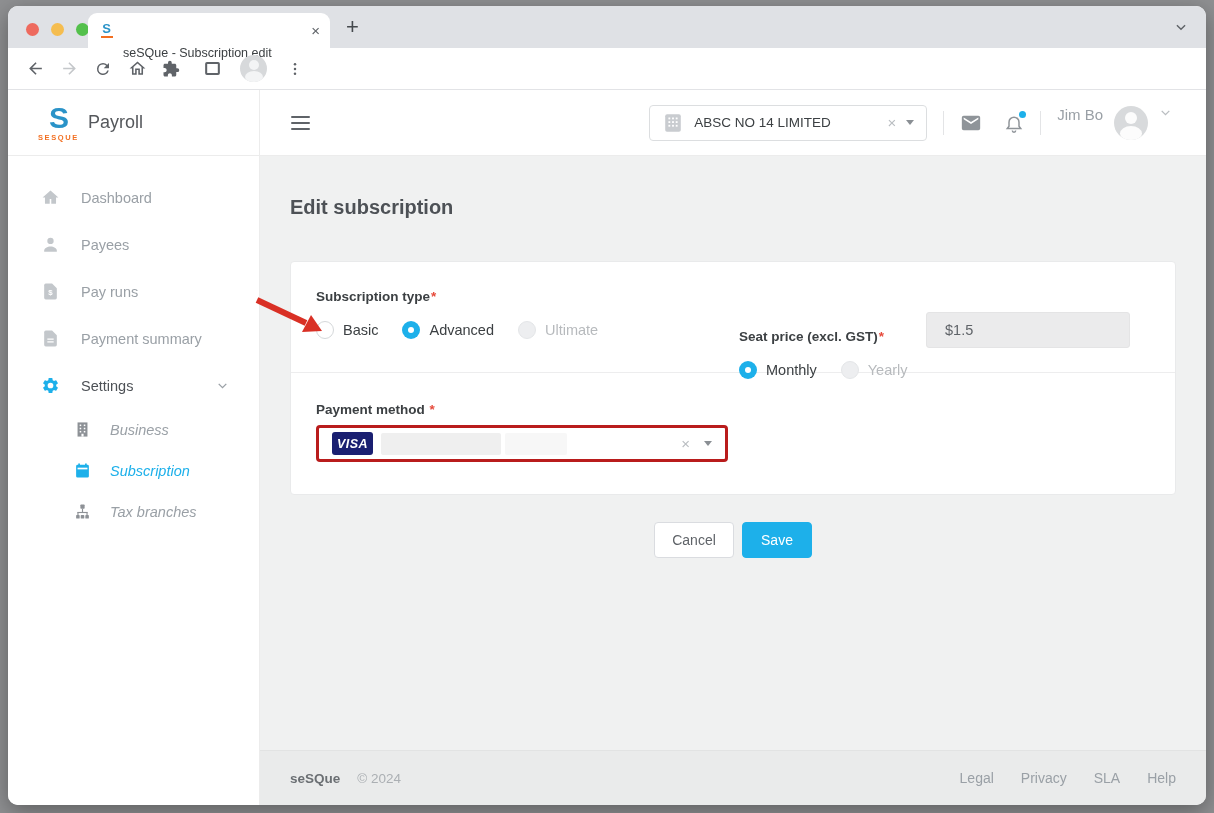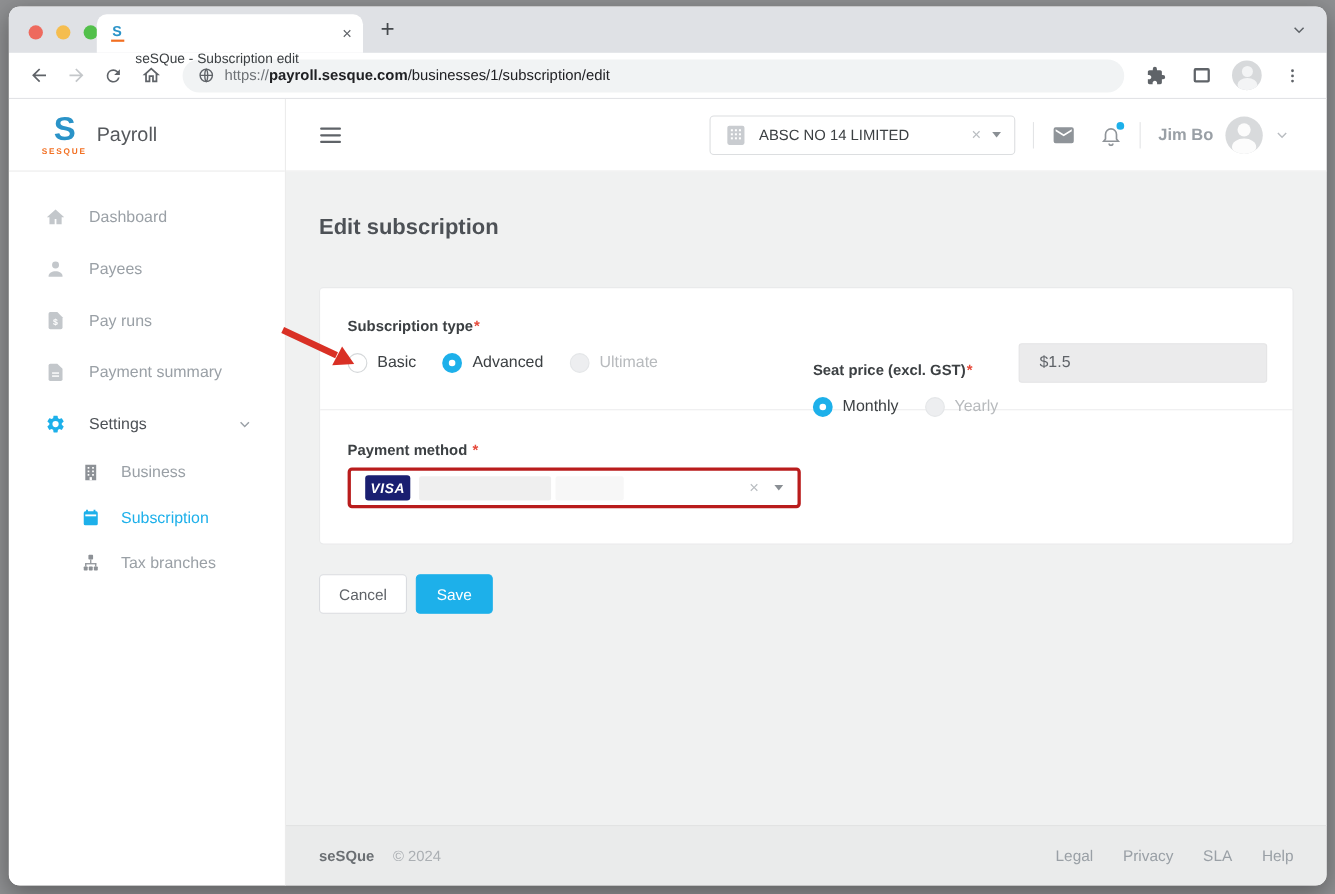--- a/index.html
+++ b/index.html
@@ -48,41 +48,41 @@
   .logo .lo { font-size:7.5px; font-weight:bold; color:#f26f21; letter-spacing:1.6px; margin-top:1px; }
   .app-name { font-size:18px; color:#55585c; }
 
   .nav { padding-top:18px; }
   .nav-item { height:47px; display:flex; align-items:center; padding-left:33px; gap:21px; cursor:pointer; position:relative; }
   .nav-item .nicon { width:19px; height:19px; color:#c3c7cb; flex-shrink:0; }
   .nav-item .nlabel { font-size:14.5px; color:#9aa0a6;text-align:right; }
   .nav-item.active-parent .nicon { color:var(--accent); }
   .nav-item.active-parent .nlabel { color:#4d5156; }
   .nav-item .chev { position:absolute; right:30px; color:#9aa0a6; }
-  .sub-item { height:41px; display:flex; align-items:center; padding-left:66px; gap:19px; cursor:pointer; }
+  .sub-item { height:41px; display:flex; align-items:center; padding-left:66px; gap:19px; cursor:pointer;font-style:italic; }
   .sub-item .nicon { width:17px; height:17px; color:#8d9196; flex-shrink:0; }
   .sub-item .nlabel { font-size:14.5px; color:#9aa0a6; }
   .sub-item.active .nicon { color:var(--accent); }
   .sub-item.active .nlabel { color:var(--accent); }
 
   .content-col { flex:1; display:flex; flex-direction:column; min-width:0; }
   .app-header { height:66px; background:#fff; border-bottom:1px solid #ececec;
     display:flex; align-items:center; padding:0 34px 0 31px; }
   .hamburger { width:19px; display:flex; flex-direction:column; gap:4px; }
   .hamburger span { height:2px; background:#5f6368; border-radius:1px; }
   .company-select { margin-left:auto; width:278px; height:36px; border:1px solid #dcdee0; border-radius:4px;
     display:flex; align-items:center; padding:0 12px; gap:10px; background:#fff; }
   .company-select .ctext { font-size:13.5px; color:#3c4043; flex:1; white-space:nowrap; }
   .clear-x { color:#b9bdc1; font-size:15px; }
   .caret { width:0; height:0; border-left:4.5px solid transparent; border-right:4.5px solid transparent; border-top:5px solid #8a8f94; }
   .hdr-div { width:1px; height:24px; background:#e3e4e6; margin:0 16px; }
   .hdr-icon { color:#8f9499; position:relative; }
   .hdr-icon.bell { margin-left:22px; }
   .bell-dot { position:absolute; top:-2px; right:-2px; width:7px; height:7px; border-radius:50%; background:var(--accent); }
-  .profile { display:flex; align-items:center; gap:11px;font-weight:bold; }
+  .profile { display:flex; align-items:flex-start; gap:11px; }
   .profile .pname { font-size:15px; color:#9aa0a6; }
   .avatar-lg { width:34px; height:34px; border-radius:50%; background:#d8dadc; position:relative; overflow:hidden; }
   .avatar-lg::before{content:"";position:absolute;left:11px;top:6px;width:12px;height:12px;border-radius:50%;background:#fcfcfc;}
   .avatar-lg::after{content:"";position:absolute;left:6px;top:20px;width:22px;height:15px;border-radius:50%;background:#fcfcfc;}
   .profile .pchev { color:#b9bdc1; }
 
   .main { flex:1; background:#f0f1f1; padding:40px 30px 0 30px; position:relative; }
   .page-title { font-size:20px; font-weight:bold; color:#4d5156; }
 
   .card { margin-top:42px; background:#fff; border-radius:4px; border:1px solid #e9eaeb; }
@@ -94,34 +94,34 @@
   .fld-left { position:absolute; left:25px; top:27px; }
   .fld-right { position:absolute; left:448px; top:27px;margin-top:40px; }
   .radio-row { display:flex; align-items:center; margin-top:17px; }
   .radio { width:18px; height:18px; border-radius:50%; position:relative; display:inline-block; flex-shrink:0; }
   .radio[data-state="unchecked"] { background:#fff; border:1px solid #d5d8da; }
   .radio[data-state="checked"] { background:var(--accent); }
   .radio[data-state="checked"]::after { content:""; position:absolute; left:6px; top:6px; width:6px; height:6px; border-radius:50%; background:#fff; }
   .radio[data-state="disabled"] { background:#edeef0; border:1px solid #e4e6e8; }
   .rlabel { font-size:14.5px; color:#3c4043; margin:0 24px 0 9px; }
   .rlabel.dim { color:#b7babd; }
-  .price-input { position:absolute; left:635px; top:50px; width:226px; height:36px; background:#ebebec;
+  .price-input { position:absolute; left:635px; top:50px; width:204px; height:36px; background:#ebebec;
     border:1px solid #e4e4e5; border-radius:3px; font-size:14.5px; color:#5f6368; padding-left:18px;
     font-family:"Liberation Sans", sans-serif; }
   .pm-label { position:absolute; left:25px; top:29px; }
   .pm-select { position:absolute; left:25px; top:52px; width:412px; height:37px; border:3px solid #b91c1c;
     border-radius:4px; background:#fff; display:flex; align-items:center; padding:0 13px; gap:8px; }
   .visa-badge { width:41px; height:23px; background:#1a1f71; border-radius:3px; color:#fff;
     font-style:italic; font-weight:bold; font-size:12.5px; display:flex; align-items:center; justify-content:center;
     letter-spacing:.5px; flex-shrink:0; }
   .redact1 { width:120px; height:22px; background:#efefef; border-radius:2px; }
   .redact2 { width:62px; height:22px; background:#f7f7f7; border-radius:2px; margin-left:-4px; }
   .pm-right { margin-left:auto; display:flex; align-items:center; gap:14px; }
 
-  .actions { display:flex; justify-content:flex-start; gap:8px; margin-top:27px; }
+  .actions { display:flex; justify-content:center; gap:8px; margin-top:27px; }
   .btn { height:36px; border-radius:4px; font-size:14px; font-family:"Liberation Sans",sans-serif;
     display:flex; align-items:center; justify-content:center; cursor:pointer; }
   .btn-cancel { width:80px; background:#fff; border:1px solid #dadce0; color:#5f6368; }
   .btn-save { width:70px; background:var(--accent); border:1px solid var(--accent); color:#fff; }
 
   .footer { height:55px; background:#eaebeb; border-top:1px solid #e2e3e3;
     display:flex; align-items:center; padding:0 30px; }
   .foot-brand { font-size:13.5px; font-weight:bold; color:#6b6f73; }
   .foot-copy { font-size:13.5px; color:#abafb3; margin-left:17px; }
   .foot-links { margin-left:auto; display:flex; gap:27px; }
@@ -171,30 +171,20 @@
     <span class="tbtn">
       <svg class="i" width="18" height="18" viewBox="0 0 24 24" fill="currentColor">
           <path d="M17.65 6.35A7.95 7.95 0 0 0 12 4a8 8 0 1 0 7.73 10h-2.08A6 6 0 1 1 12 6c1.66 0 3.14.69 4.22 1.78L13 11h7V4l-2.35 2.35z"></path>
         </svg>
     </span>
     <span class="tbtn">
       <svg class="i" width="19" height="19" viewBox="0 0 24 24" fill="currentColor">
           <path d="M12 5.69l5 4.5V18h-2v-6H9v6H7v-7.81l5-4.5M12 3L2 12h3v8h6v-6h2v6h6v-8h3L12 3z"></path>
         </svg>
     </span>
-    <div class="urlbar">
-      <span style="color:#5f6368;">
-        <svg class="i" width="15" height="15" viewBox="0 0 24 24" fill="none" stroke="currentColor" stroke-width="2">
-            <circle cx="12" cy="12" r="9"></circle>
-            <path d="M3 12h18"></path>
-            <path d="M12 3c2.8 2.6 2.8 15.4 0 18c-2.8-2.6-2.8-15.4 0-18z"></path>
-          </svg>
-      </span>
-      <span class="url"><span class="scheme">https://</span><span class="host">payroll.sesque.com</span><span class="path">/businesses/1/subscription/edit</span></span>
-    </div>
     <div class="right-icons">
       <span class="tbtn">
         <svg class="i" width="18" height="18" viewBox="0 0 24 24" fill="currentColor">
             <path d="M20.5 11H19V7c0-1.1-.9-2-2-2h-4V3.5a2.5 2.5 0 0 0-5 0V5H4c-1.1 0-1.99.9-1.99 2v3.8H3.5c1.49 0 2.7 1.21 2.7 2.7s-1.21 2.7-2.7 2.7H2V20c0 1.1.9 2 2 2h3.8v-1.5c0-1.49 1.21-2.7 2.7-2.7 1.49 0 2.7 1.21 2.7 2.7V22H17c1.1 0 2-.9 2-2v-4h1.5a2.5 2.5 0 0 0 0-5z"></path>
           </svg>
       </span>
       <span class="tbtn">
         <svg class="i" width="19" height="19" viewBox="0 0 24 24" fill="none" stroke="currentColor" stroke-width="2.6">
             <rect x="4" y="5" width="16" height="14" rx="1"></rect>
           </svg>

